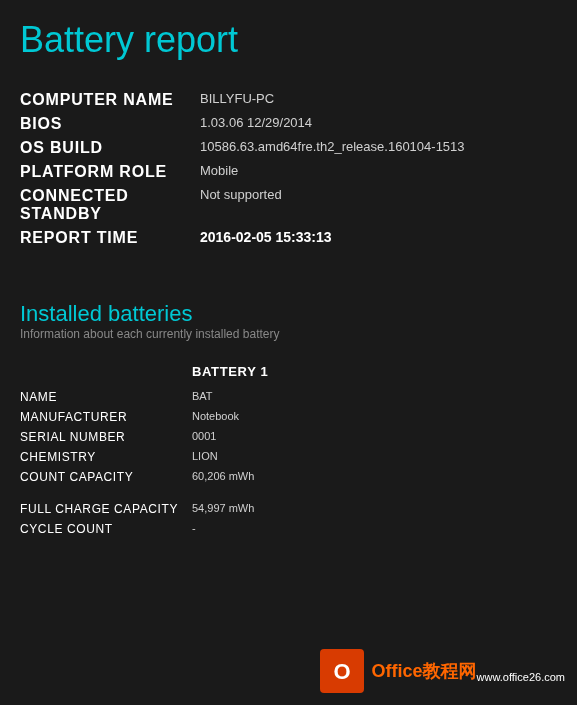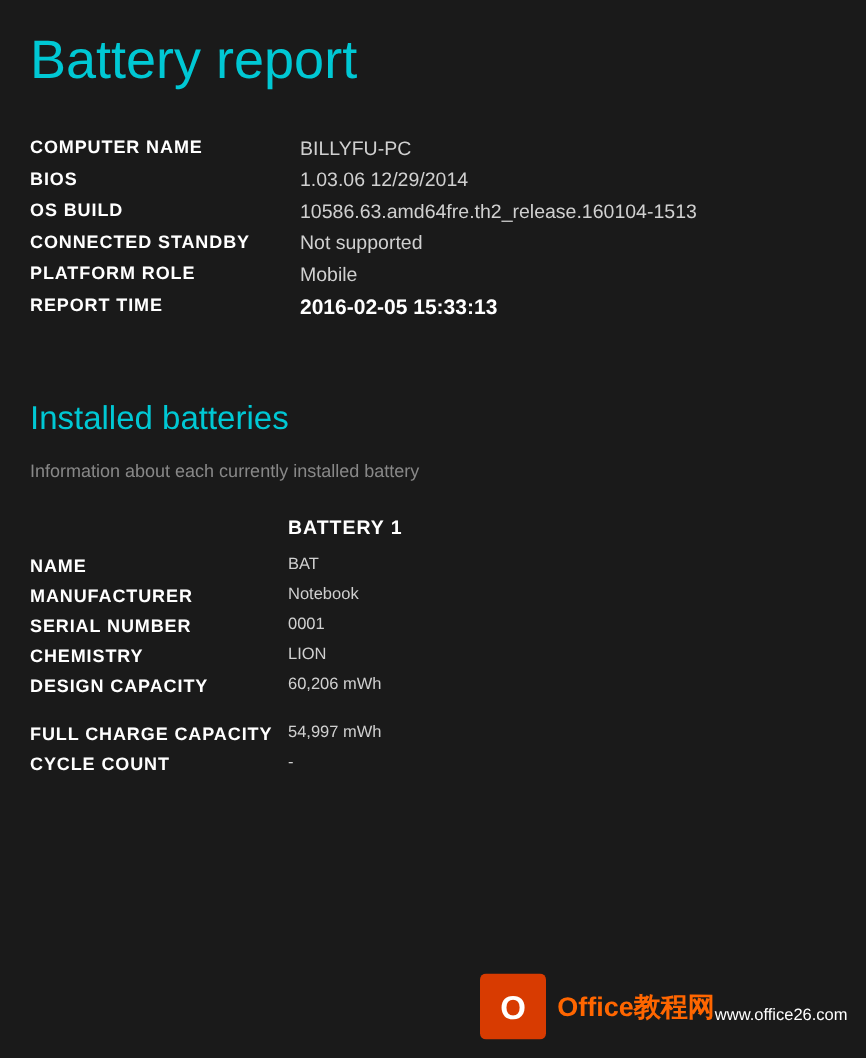--- a/index.html
+++ b/index.html
@@ -31,21 +31,21 @@
       margin-bottom: 30px;
     }
     .system-info-table tr td {
       padding: 3px 0;
       font-size: 13px;
       vertical-align: top;
     }
     .system-info-table tr td:first-child {
       color: #ffffff;
       font-weight: 600;
-      font-size: 12px;
+      font-size: 16px;
       letter-spacing: 0.05em;
       width: 180px;
       padding-right: 10px;
     }
     .system-info-table tr td:last-child {
       color: #d0d0d0;
       font-size: 13px;
       margin-left: 25px;
     }
     .report-time-value {
@@ -61,34 +61,33 @@
     .section-title {
       font-size: 22px;
       font-weight: 300;
       color: #00c8d4;
       margin-bottom: 0;
     }
     .section-subtitle {
       font-size: 12px;
       color: #888888;
       margin-bottom: 20px;
-      margin-top: 15px;
     }
     .battery-table {
       width: 100%;
       border-collapse: collapse;
     }
     .battery-table tr td {
       padding: 3px 0;
       font-size: 13px;
       vertical-align: top;
     }
     .battery-table tr td:first-child {
       color: #ffffff;
-      font-weight: 700;
+      font-weight: 400;
       font-size: 12px;
       letter-spacing: 0.05em;
       width: 172px;
       padding-right: 10px;
     }
     .battery-table tr td:last-child {
       color: #d0d0d0;
       font-size: 11px;
     }
     .battery-header-row td {
@@ -144,26 +143,26 @@
         </tr>
         <tr>
           <td>BIOS</td>
           <td>1.03.06 12/29/2014</td>
         </tr>
         <tr>
           <td>OS BUILD</td>
           <td>10586.63.amd64fre.th2_release.160104-1513</td>
         </tr>
         <tr>
+          <td>PLATFORM ROLE</td>
+          <td>Mobile</td>
+        </tr>
+        <tr>
           <td>CONNECTED STANDBY</td>
           <td>Not supported</td>
-        </tr>
-        <tr>
-          <td>PLATFORM ROLE</td>
-          <td>Mobile</td>
         </tr>
         <tr>
           <td>REPORT TIME</td>
           <td class="report-time-value">2016-02-05  15:33:13</td>
         </tr>
       </tbody>
   </table>
 
   <div class="divider"></div>
 
@@ -186,21 +185,21 @@
         </tr>
         <tr>
           <td>SERIAL NUMBER</td>
           <td>0001</td>
         </tr>
         <tr>
           <td>CHEMISTRY</td>
           <td>LION</td>
         </tr>
         <tr>
-          <td>DESIGN CAPACITY</td>
+          <td>COUNT CAPACITY</td>
           <td>60,206 mWh</td>
         </tr>
         <tr class="spacer-row">
           <td></td>
           <td></td>
         </tr>
         <tr>
           <td>FULL CHARGE CAPACITY</td>
           <td>54,997 mWh</td>
         </tr>

